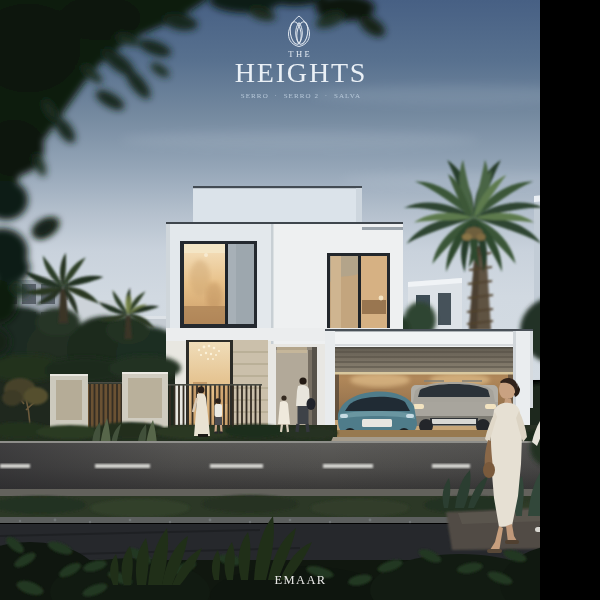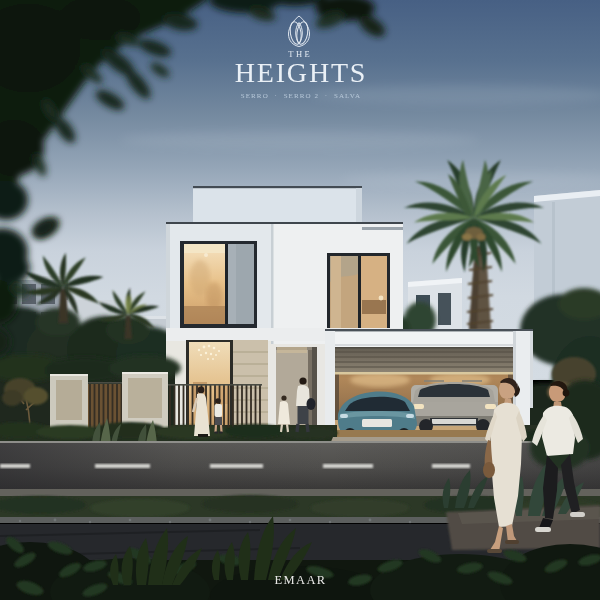--- a/index.html
+++ b/index.html
@@ -1,16 +1,16 @@
 <!DOCTYPE html>
 <html><head>
 <meta charset="utf-8">
 <style>
 html,body{margin:0;padding:0;background:#000;}
-#stage{width:600px;height:600px;overflow:hidden;position:relative;font-family:"Liberation Sans",sans-serif;text-decoration:underline;}
+#stage{width:540px;height:600px;overflow:hidden;position:relative;font-family:"Liberation Sans",sans-serif;text-decoration:underline;}
 </style>
 </head>
 <body>
 <div id="stage">
 <svg width="600" height="600" viewBox="0 0 600 600">
 <defs>
   <linearGradient id="sky" x1="0" y1="0" x2="0" y2="1">
     <stop offset="0" stop-color="#476084"></stop>
     <stop offset="0.16" stop-color="#58718f"></stop>
     <stop offset="0.30" stop-color="#74899f"></stop>

